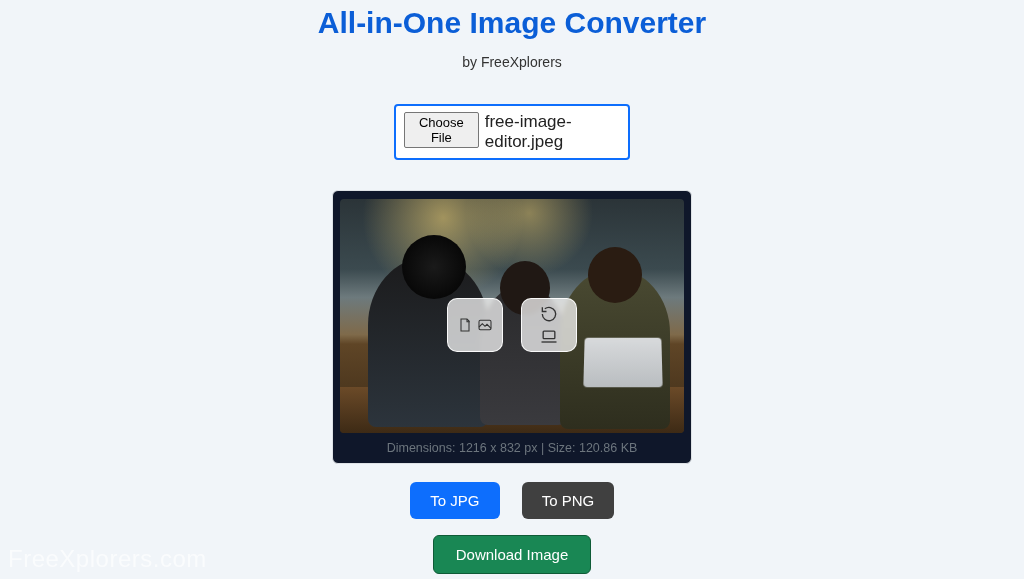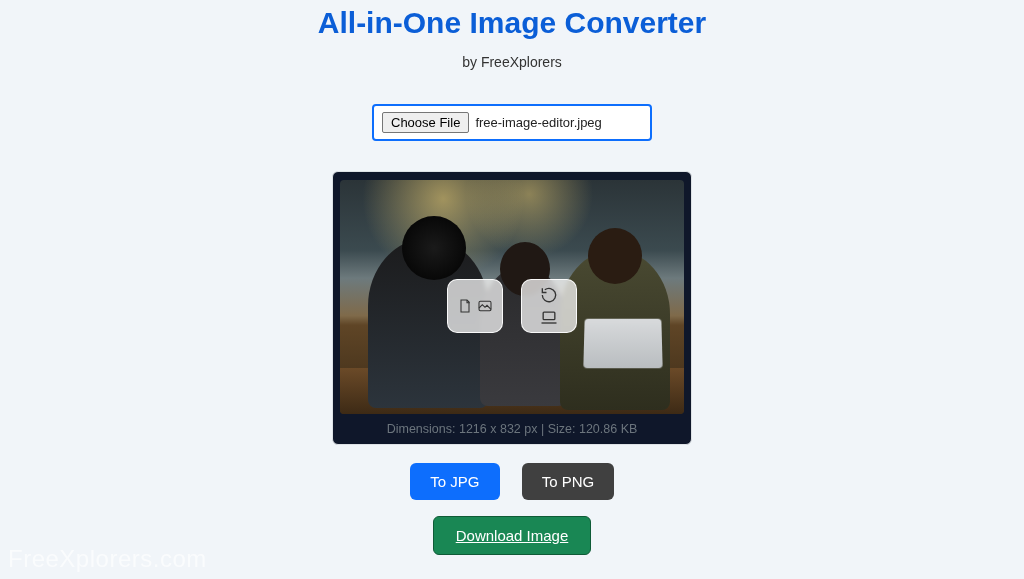--- a/index.html
+++ b/index.html
@@ -30,36 +30,36 @@
     color: #333;
   }
 
   
   .file-row {
     margin-top: 34px;
     border: 2px solid #0d6efd;
     border-radius: 4px;
     padding: 6px 8px;
     display: flex;
-    align-items: center;
+    align-items: flex-start;
     gap: 6px;
     background: #fff;
-    width: 280px;
+    width: 236px;
   }
   .choose-btn {
     font-size: 13px;
     padding: 2px 8px;
     background: #efefef;
     border: 1px solid #767676;
     border-radius: 2px;
     cursor: pointer;
     font-family: Arial, sans-serif;
   }
   .filename {
-    font-size: 13px;
+    font-size: 17px;
     color: #222;
   }
 
   
   .preview-card {
     margin-top: 30px;
     width: 360px;
     border: 1px solid #dee2e6;
     border-radius: 6px;
     background: #0f172a;
@@ -149,21 +149,20 @@
   }
   .btn-blue  { background: #0d6efd; }
   .btn-green { background: #404040; }
 
   .download-row { margin-top: 16px; }
   .btn-download {
     background: #198754;
     border: 1px solid #0f5b37;
     padding: 10px 22px;
     font-size: 15px;
-    text-decoration: underline;
   }
 
   
   .watermark {
     position: absolute;
     left: 8px;
     bottom: 6px;
     font-size: 24px;
     font-weight: 500;
     color: rgba(255,255,255,0.65);

